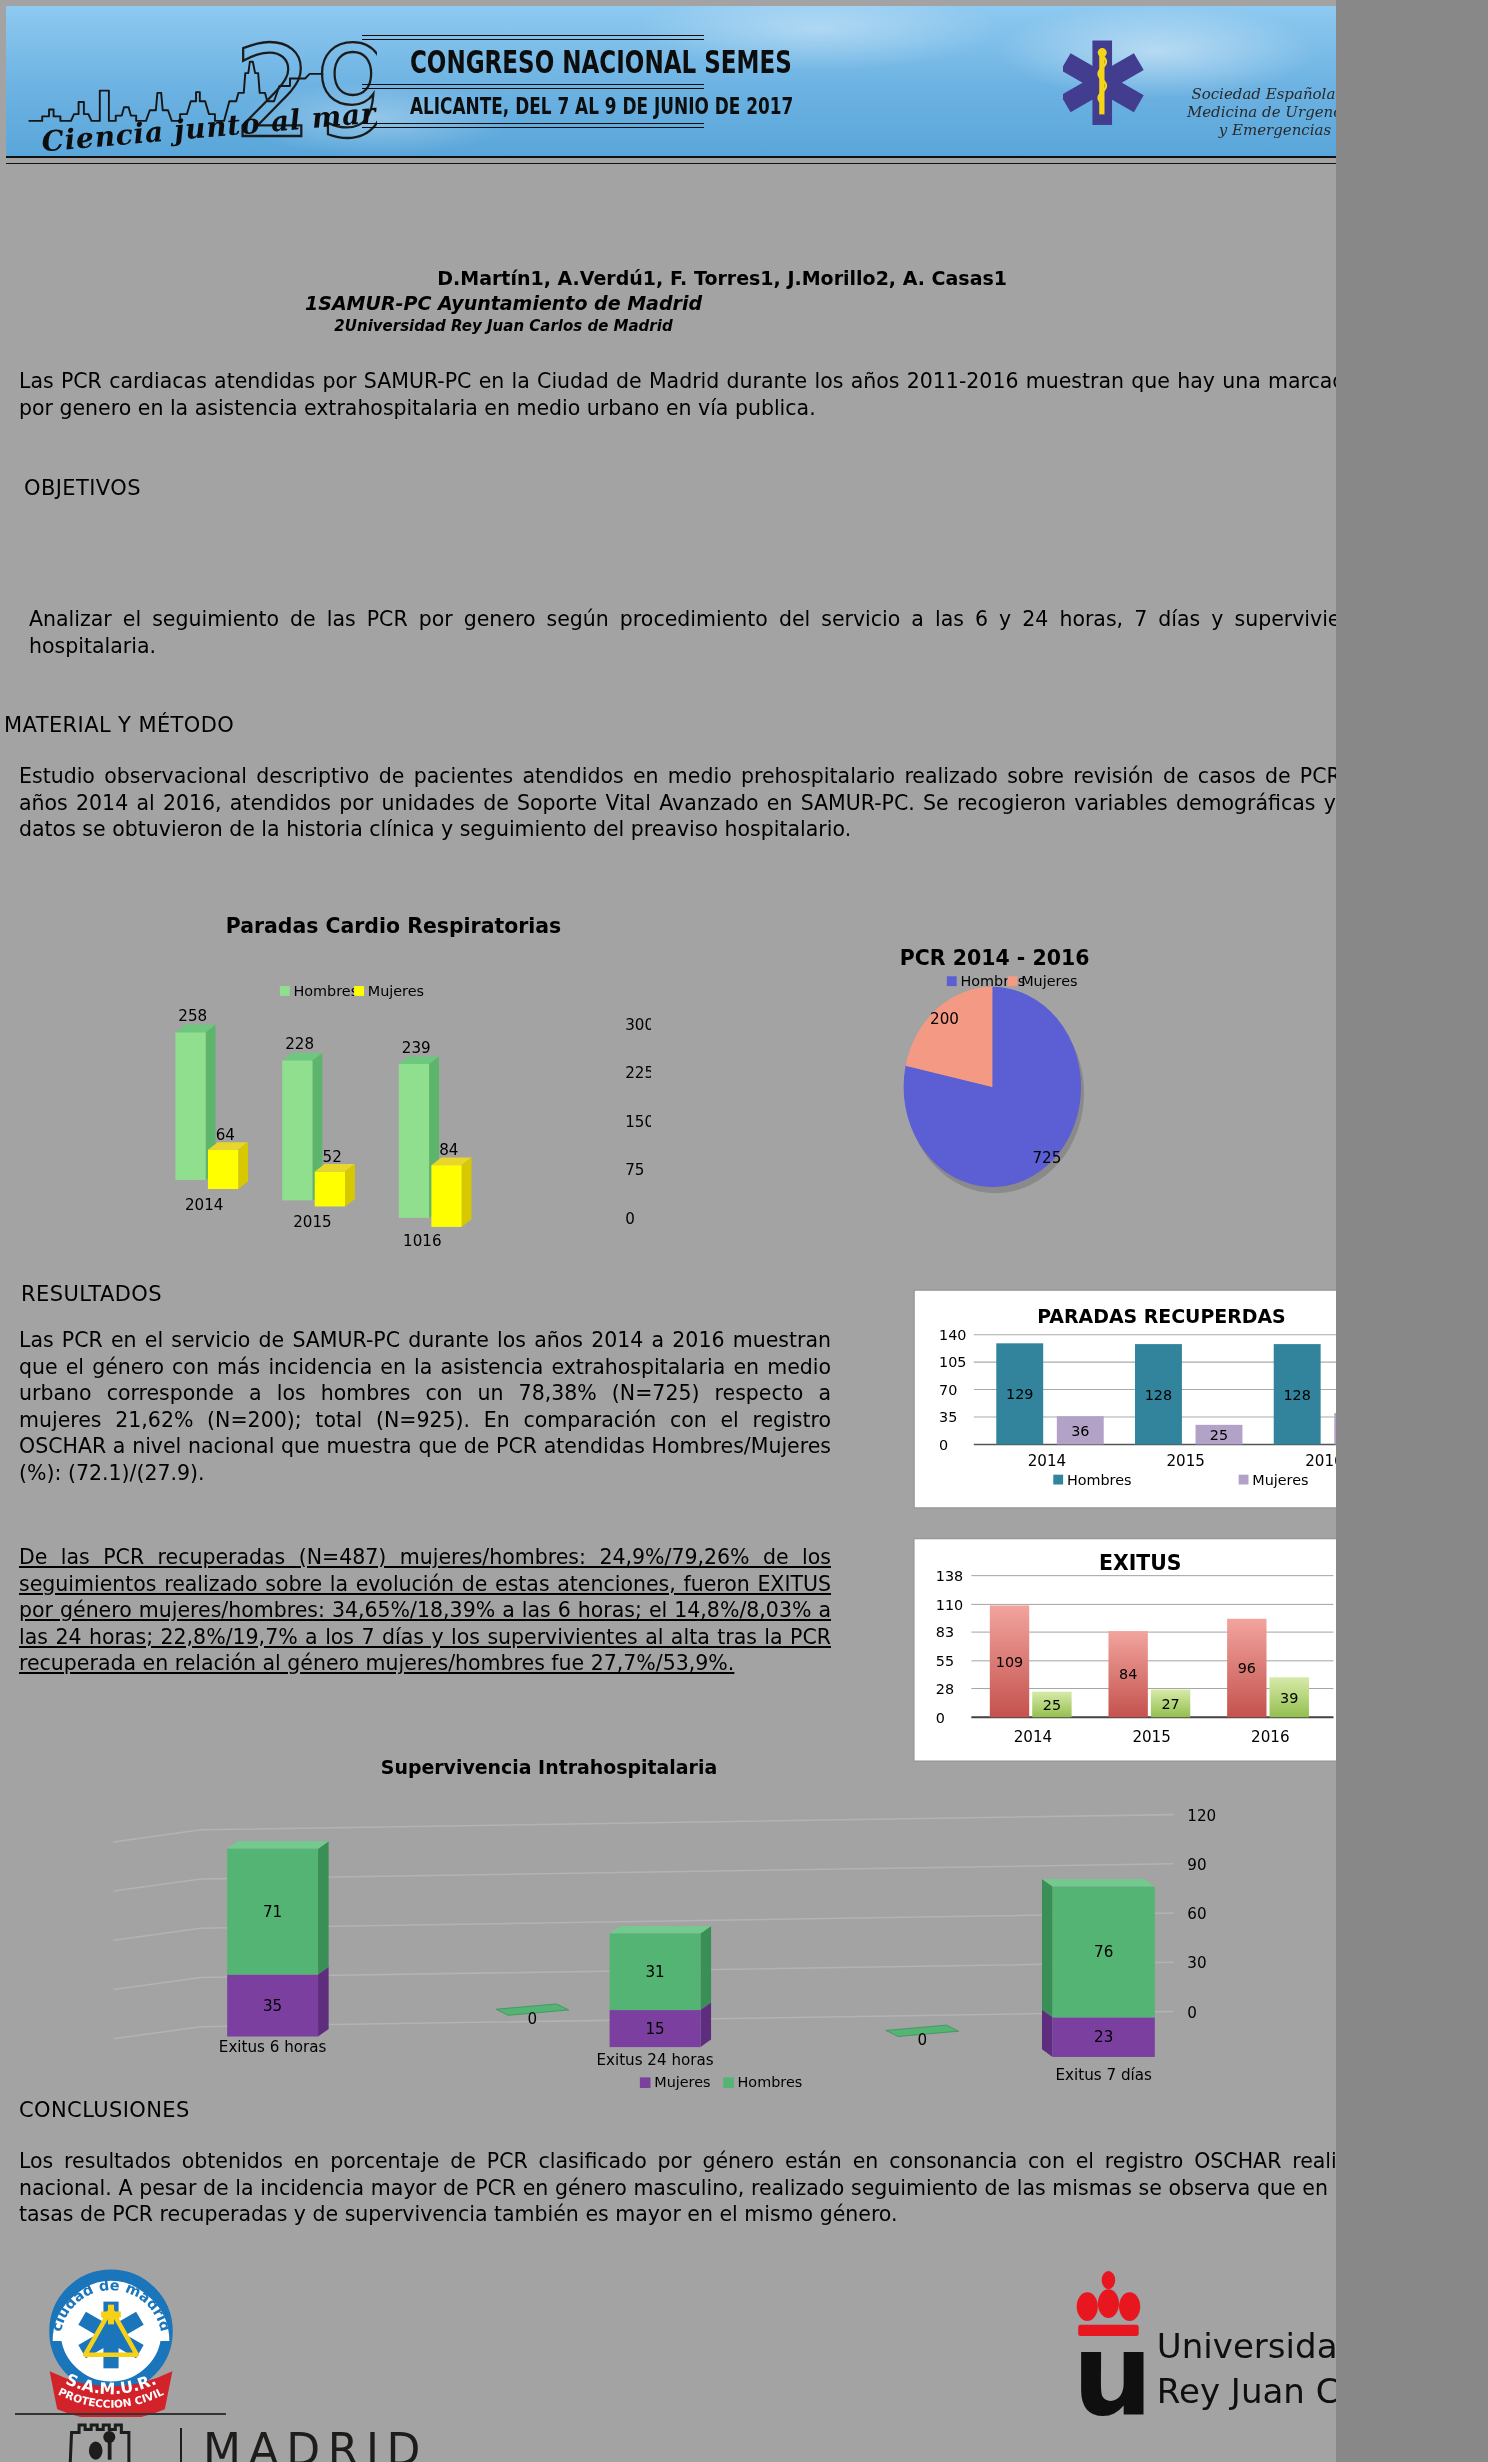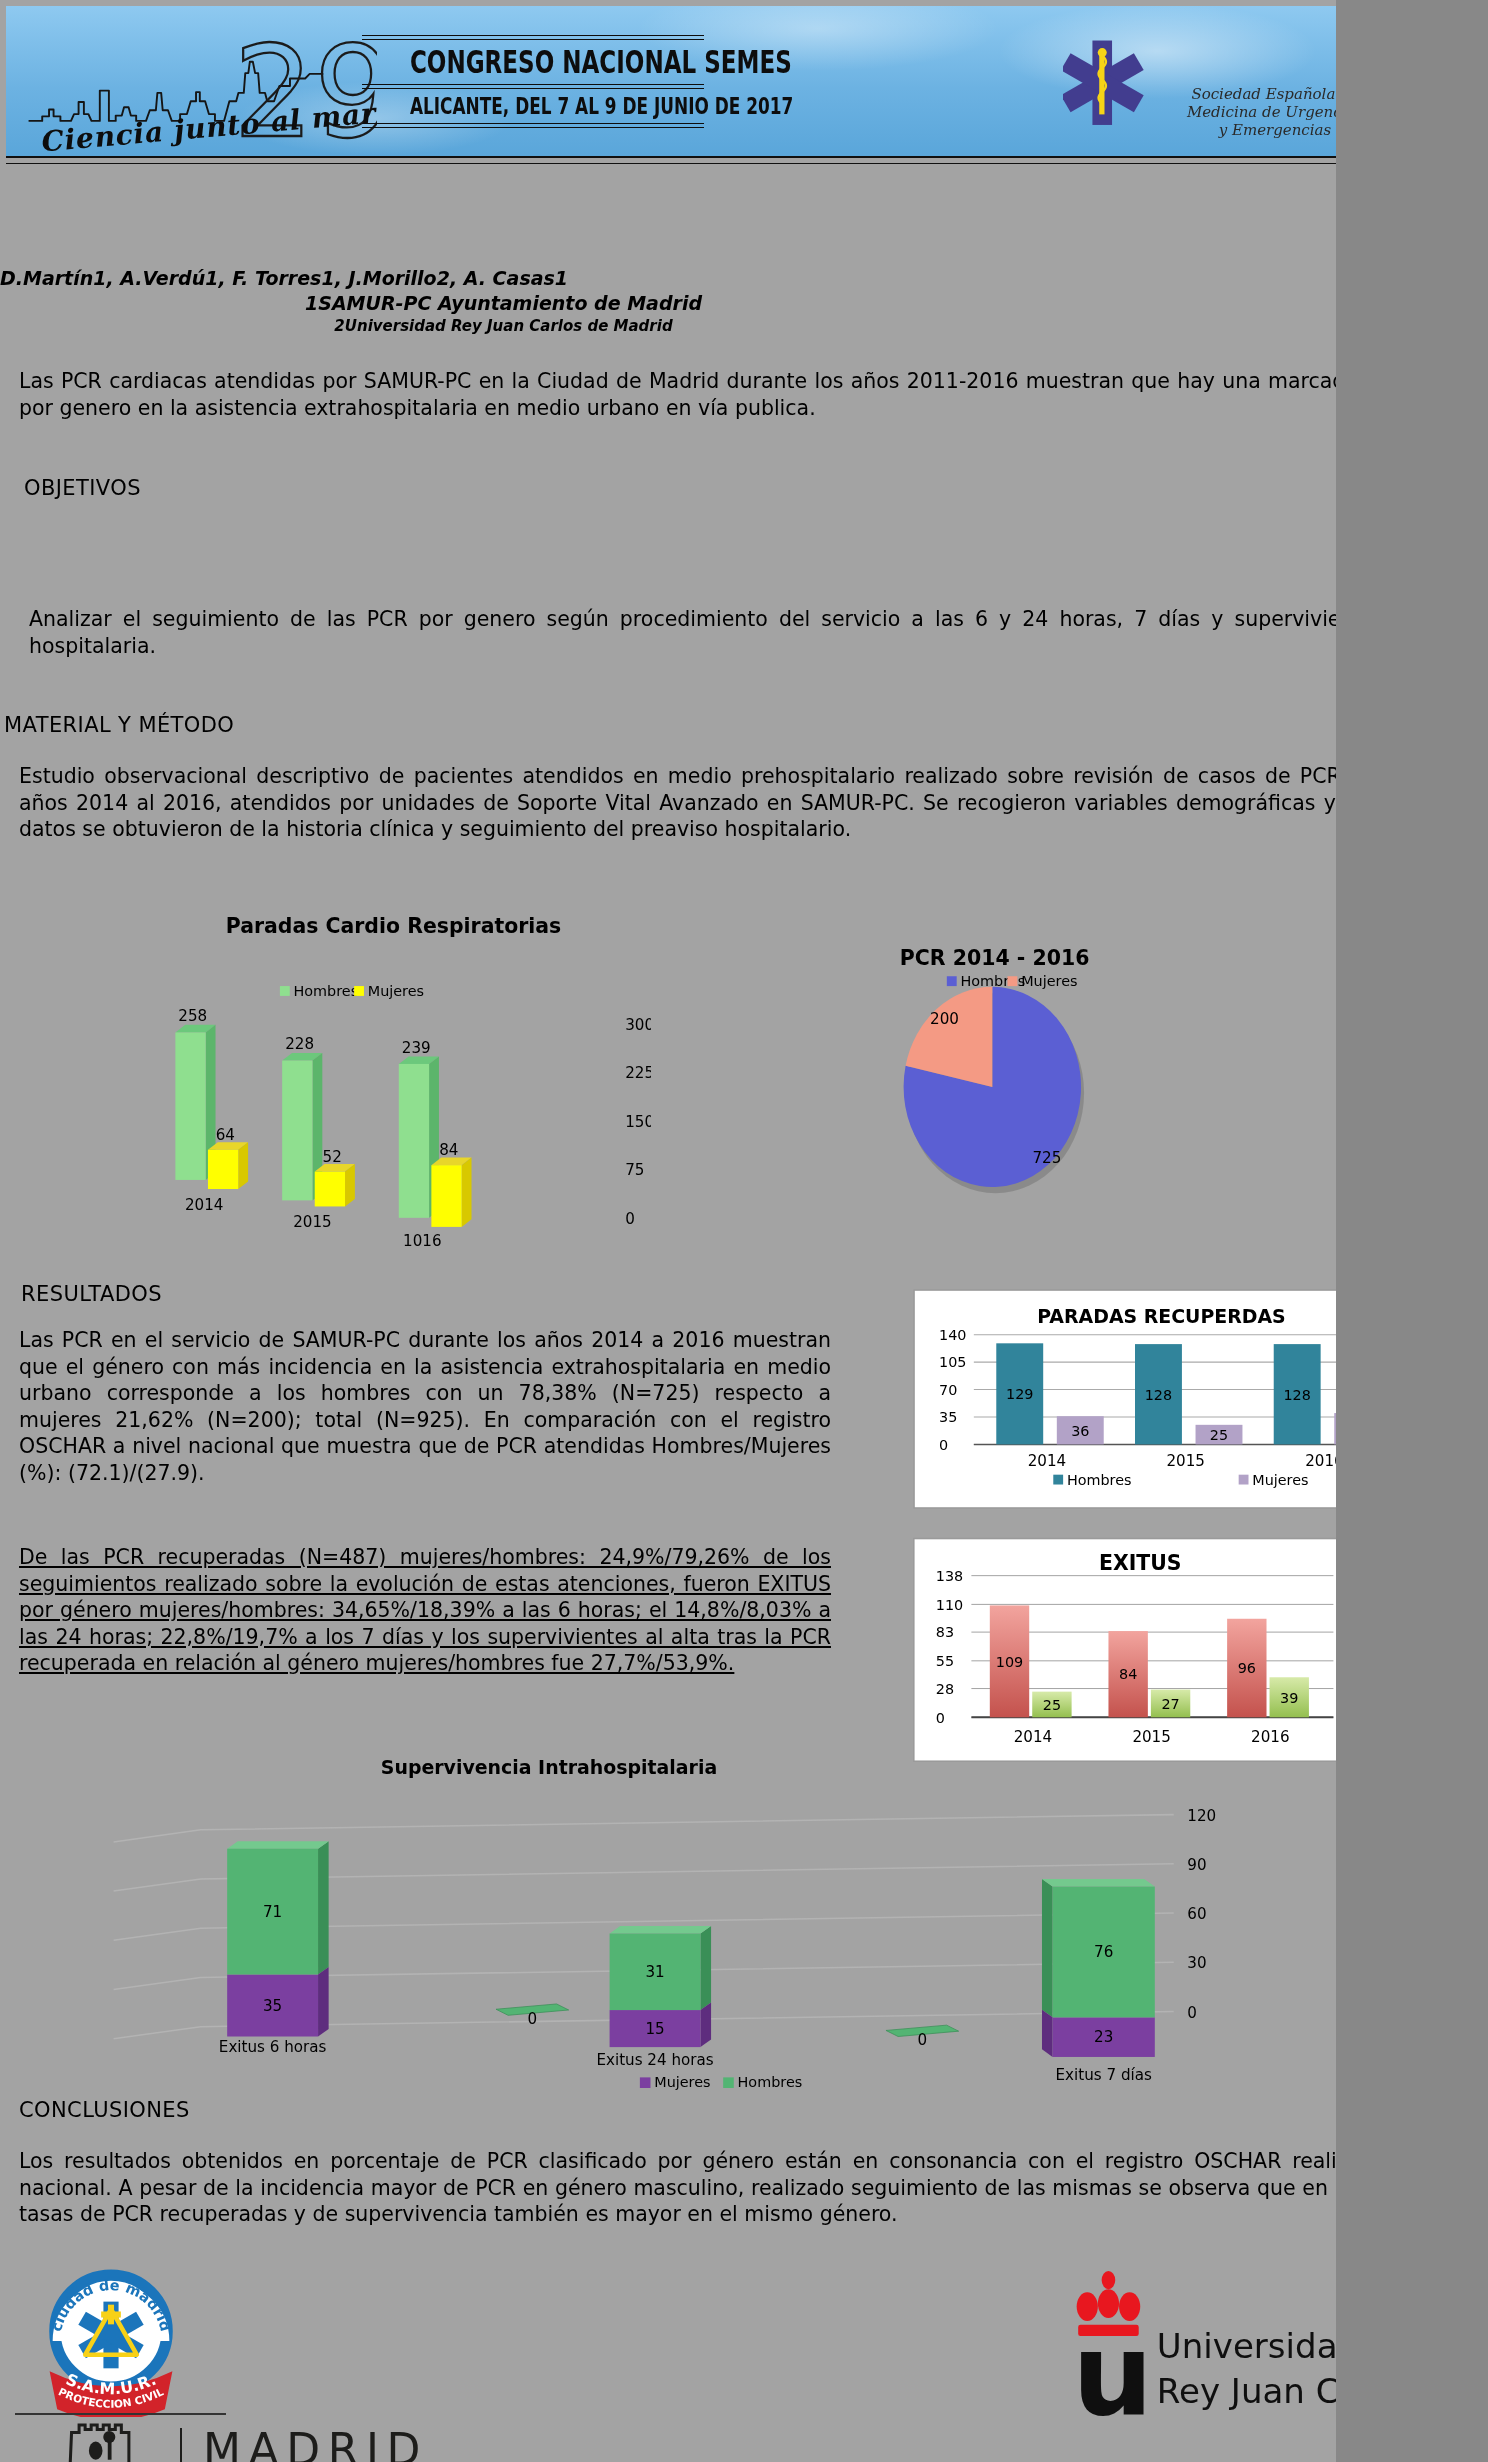--- a/index.html
+++ b/index.html
@@ -18,21 +18,21 @@
            font-size:28px;transform:rotate(-5deg);color:#0d0d0d;letter-spacing:0.8px;}
   .congress{left:356px;top:27px;width:342px;text-align:center;color:#0d0d0d;}
   .dblrule{height:3px;border-top:1.5px solid #0d0d0d;border-bottom:1.5px solid #0d0d0d;margin:2.3px 0;}
   .congress-l1{font-size:32px;font-weight:bold;white-space:nowrap;transform:scaleX(.72);transform-origin:50% 50%;line-height:39px;}
   .congress-l2{font-size:23.5px;font-weight:bold;white-space:nowrap;transform:scaleX(.72);transform-origin:50% 50%;line-height:30px;}
   .society{left:1140px;top:79px;width:258px;text-align:center;font-family:"DejaVu Serif",serif;
            font-style:italic;font-size:15px;line-height:18px;color:#2a2a2a;}
   
   .title-line{left:0px;top:223px;width:1007px;text-align:center;font-size:29px;font-weight:bold;white-space:nowrap;}
   .title-line .squeeze{display:inline-block;transform:scaleX(.82);transform-origin:50% 50%;}
-  .authors{left:0px;top:267px;width:1007px;text-align:left;font-size:19px;font-weight:bold;font-style:italic;}
+  .authors{left:0px;top:267px;width:1007px;text-align:right;font-size:19px;font-weight:bold;}
   .affil1{left:0px;top:292px;width:1007px;text-align:center;font-size:19px;font-weight:bold;font-style:italic;}
   .affil2{left:0px;top:317px;width:1007px;text-align:center;font-size:15px;font-weight:bold;font-style:italic;}
   
   .para{font-size:20.5px;line-height:26.5px;text-align:justify;}
   .heading{font-size:21px;letter-spacing:0.4px;}
   .intro{left:19px;top:368px;width:1450px;}
   .obj-h{left:24px;top:476px;}
   .obj-p1{left:29px;top:523px;width:1435px;}
   .obj-p2{left:29px;top:606px;width:1435px;}
   .mat-h{left:4px;top:713px;}

